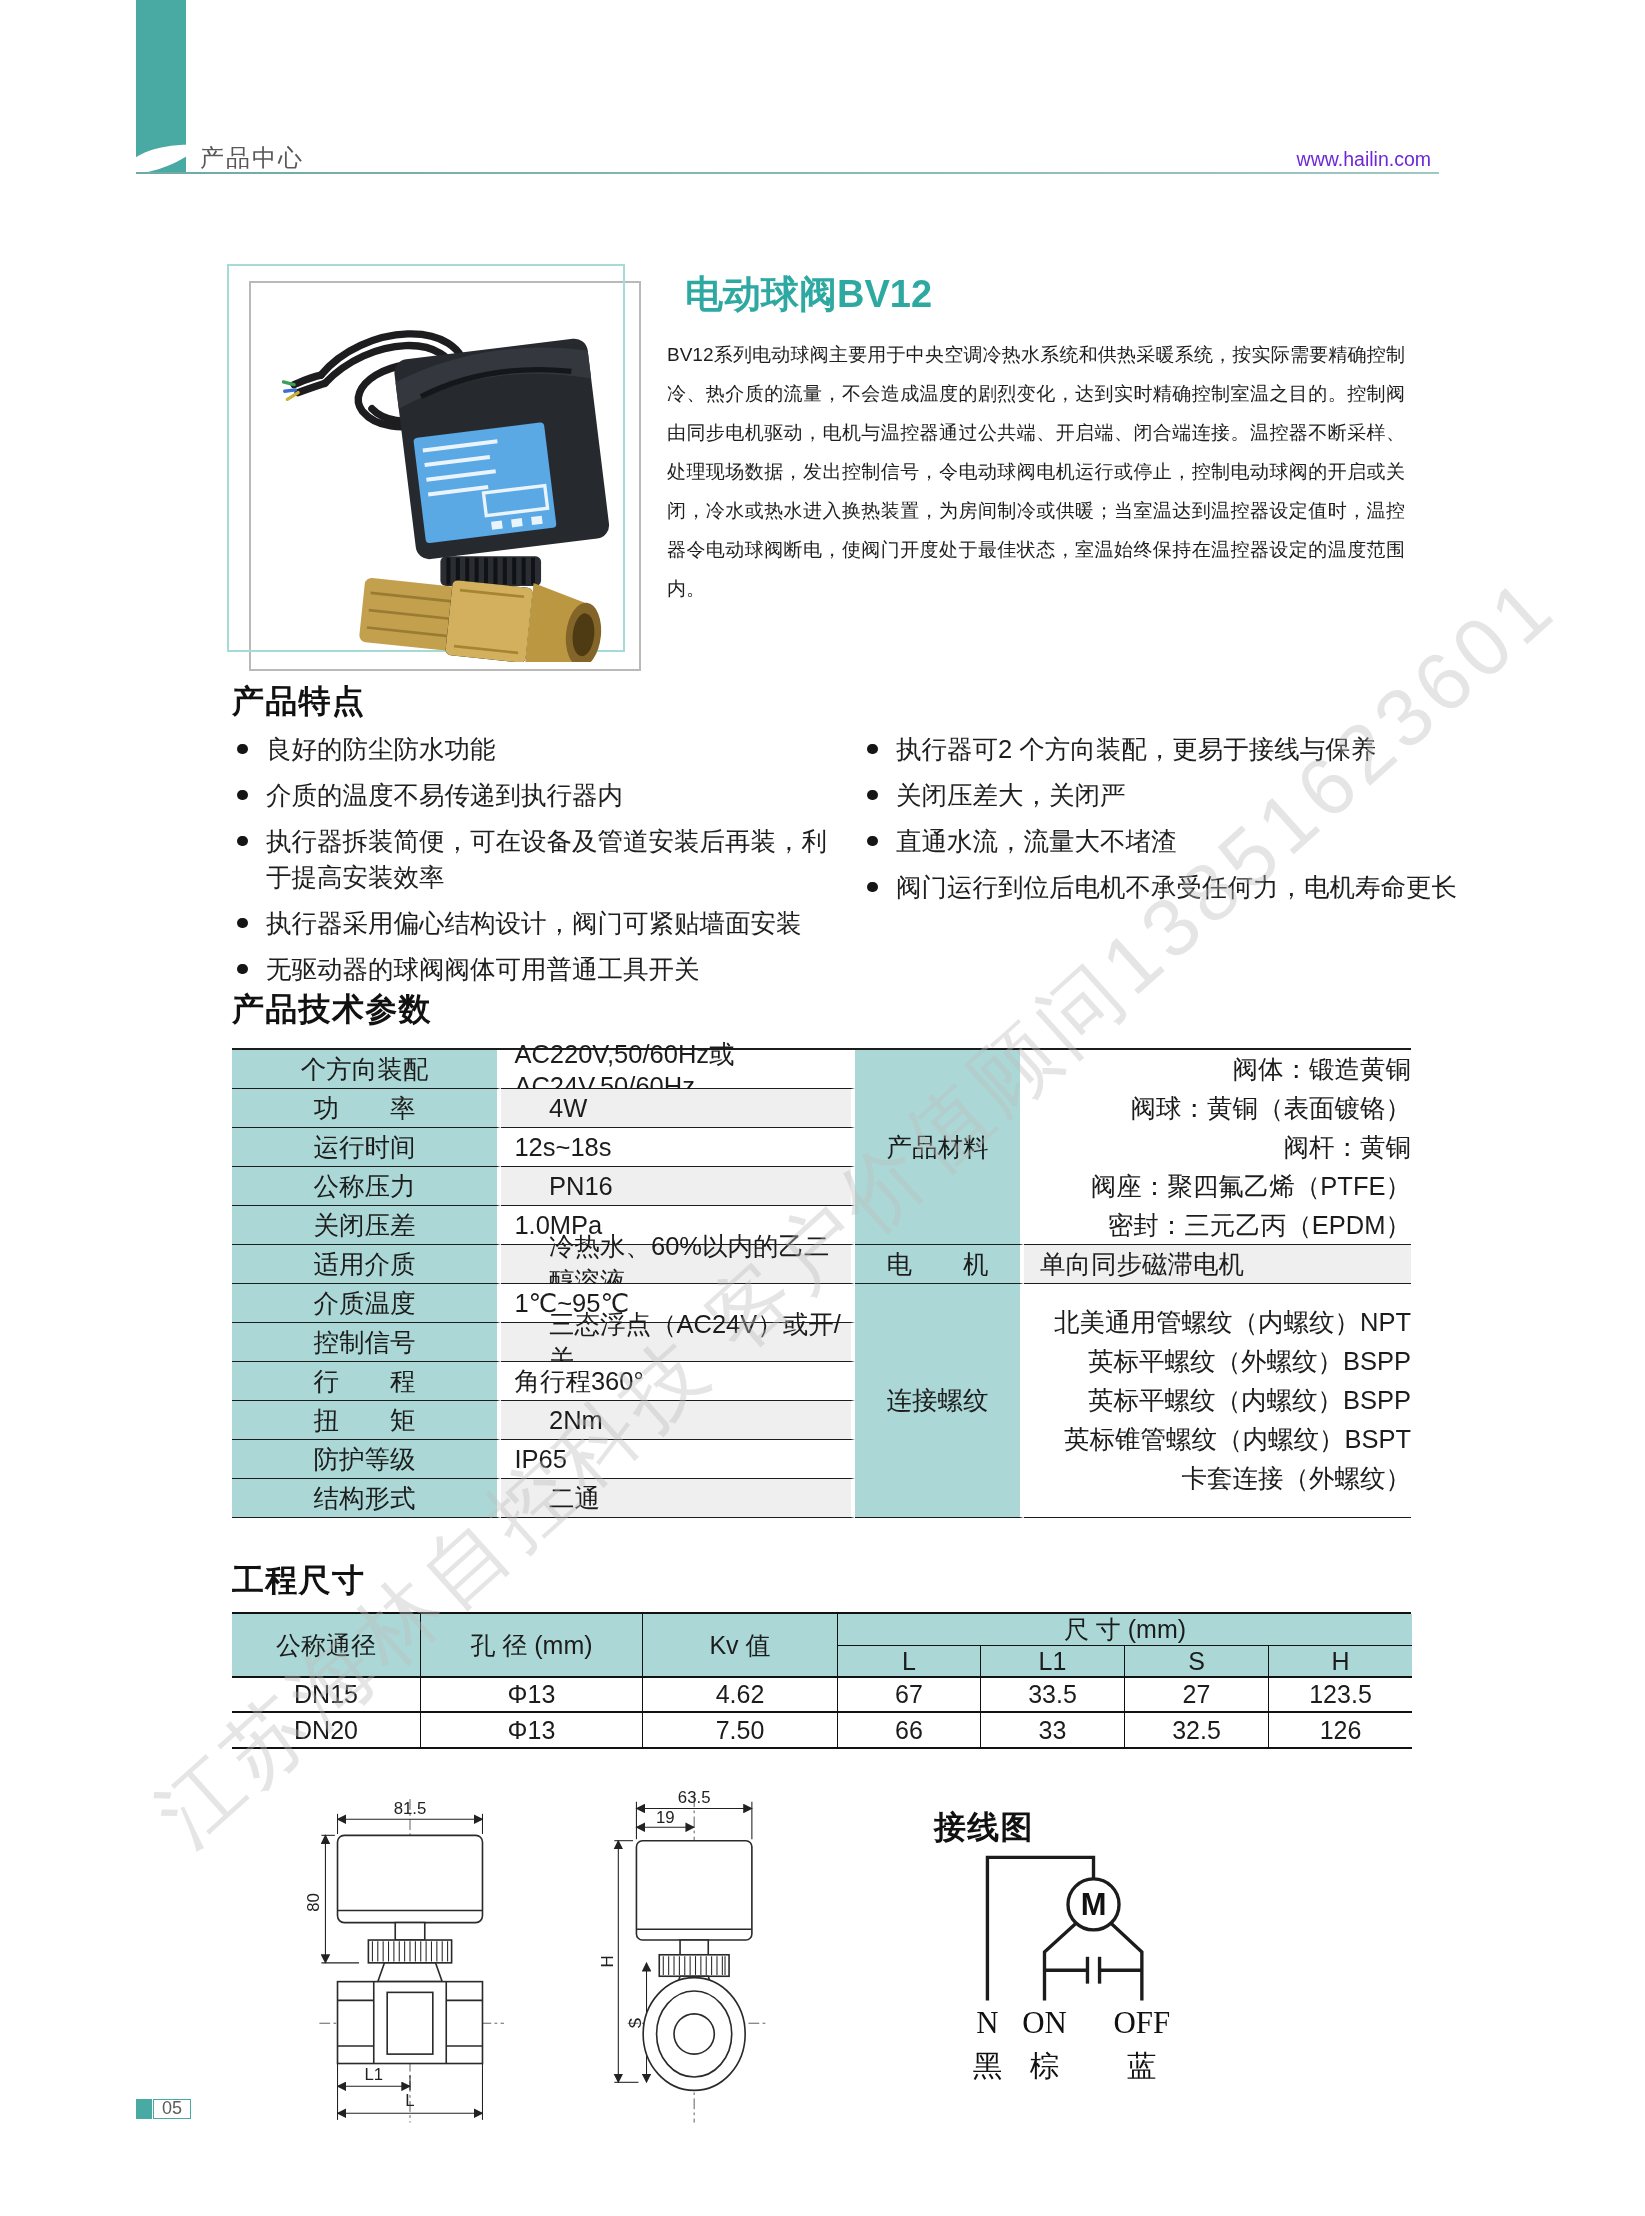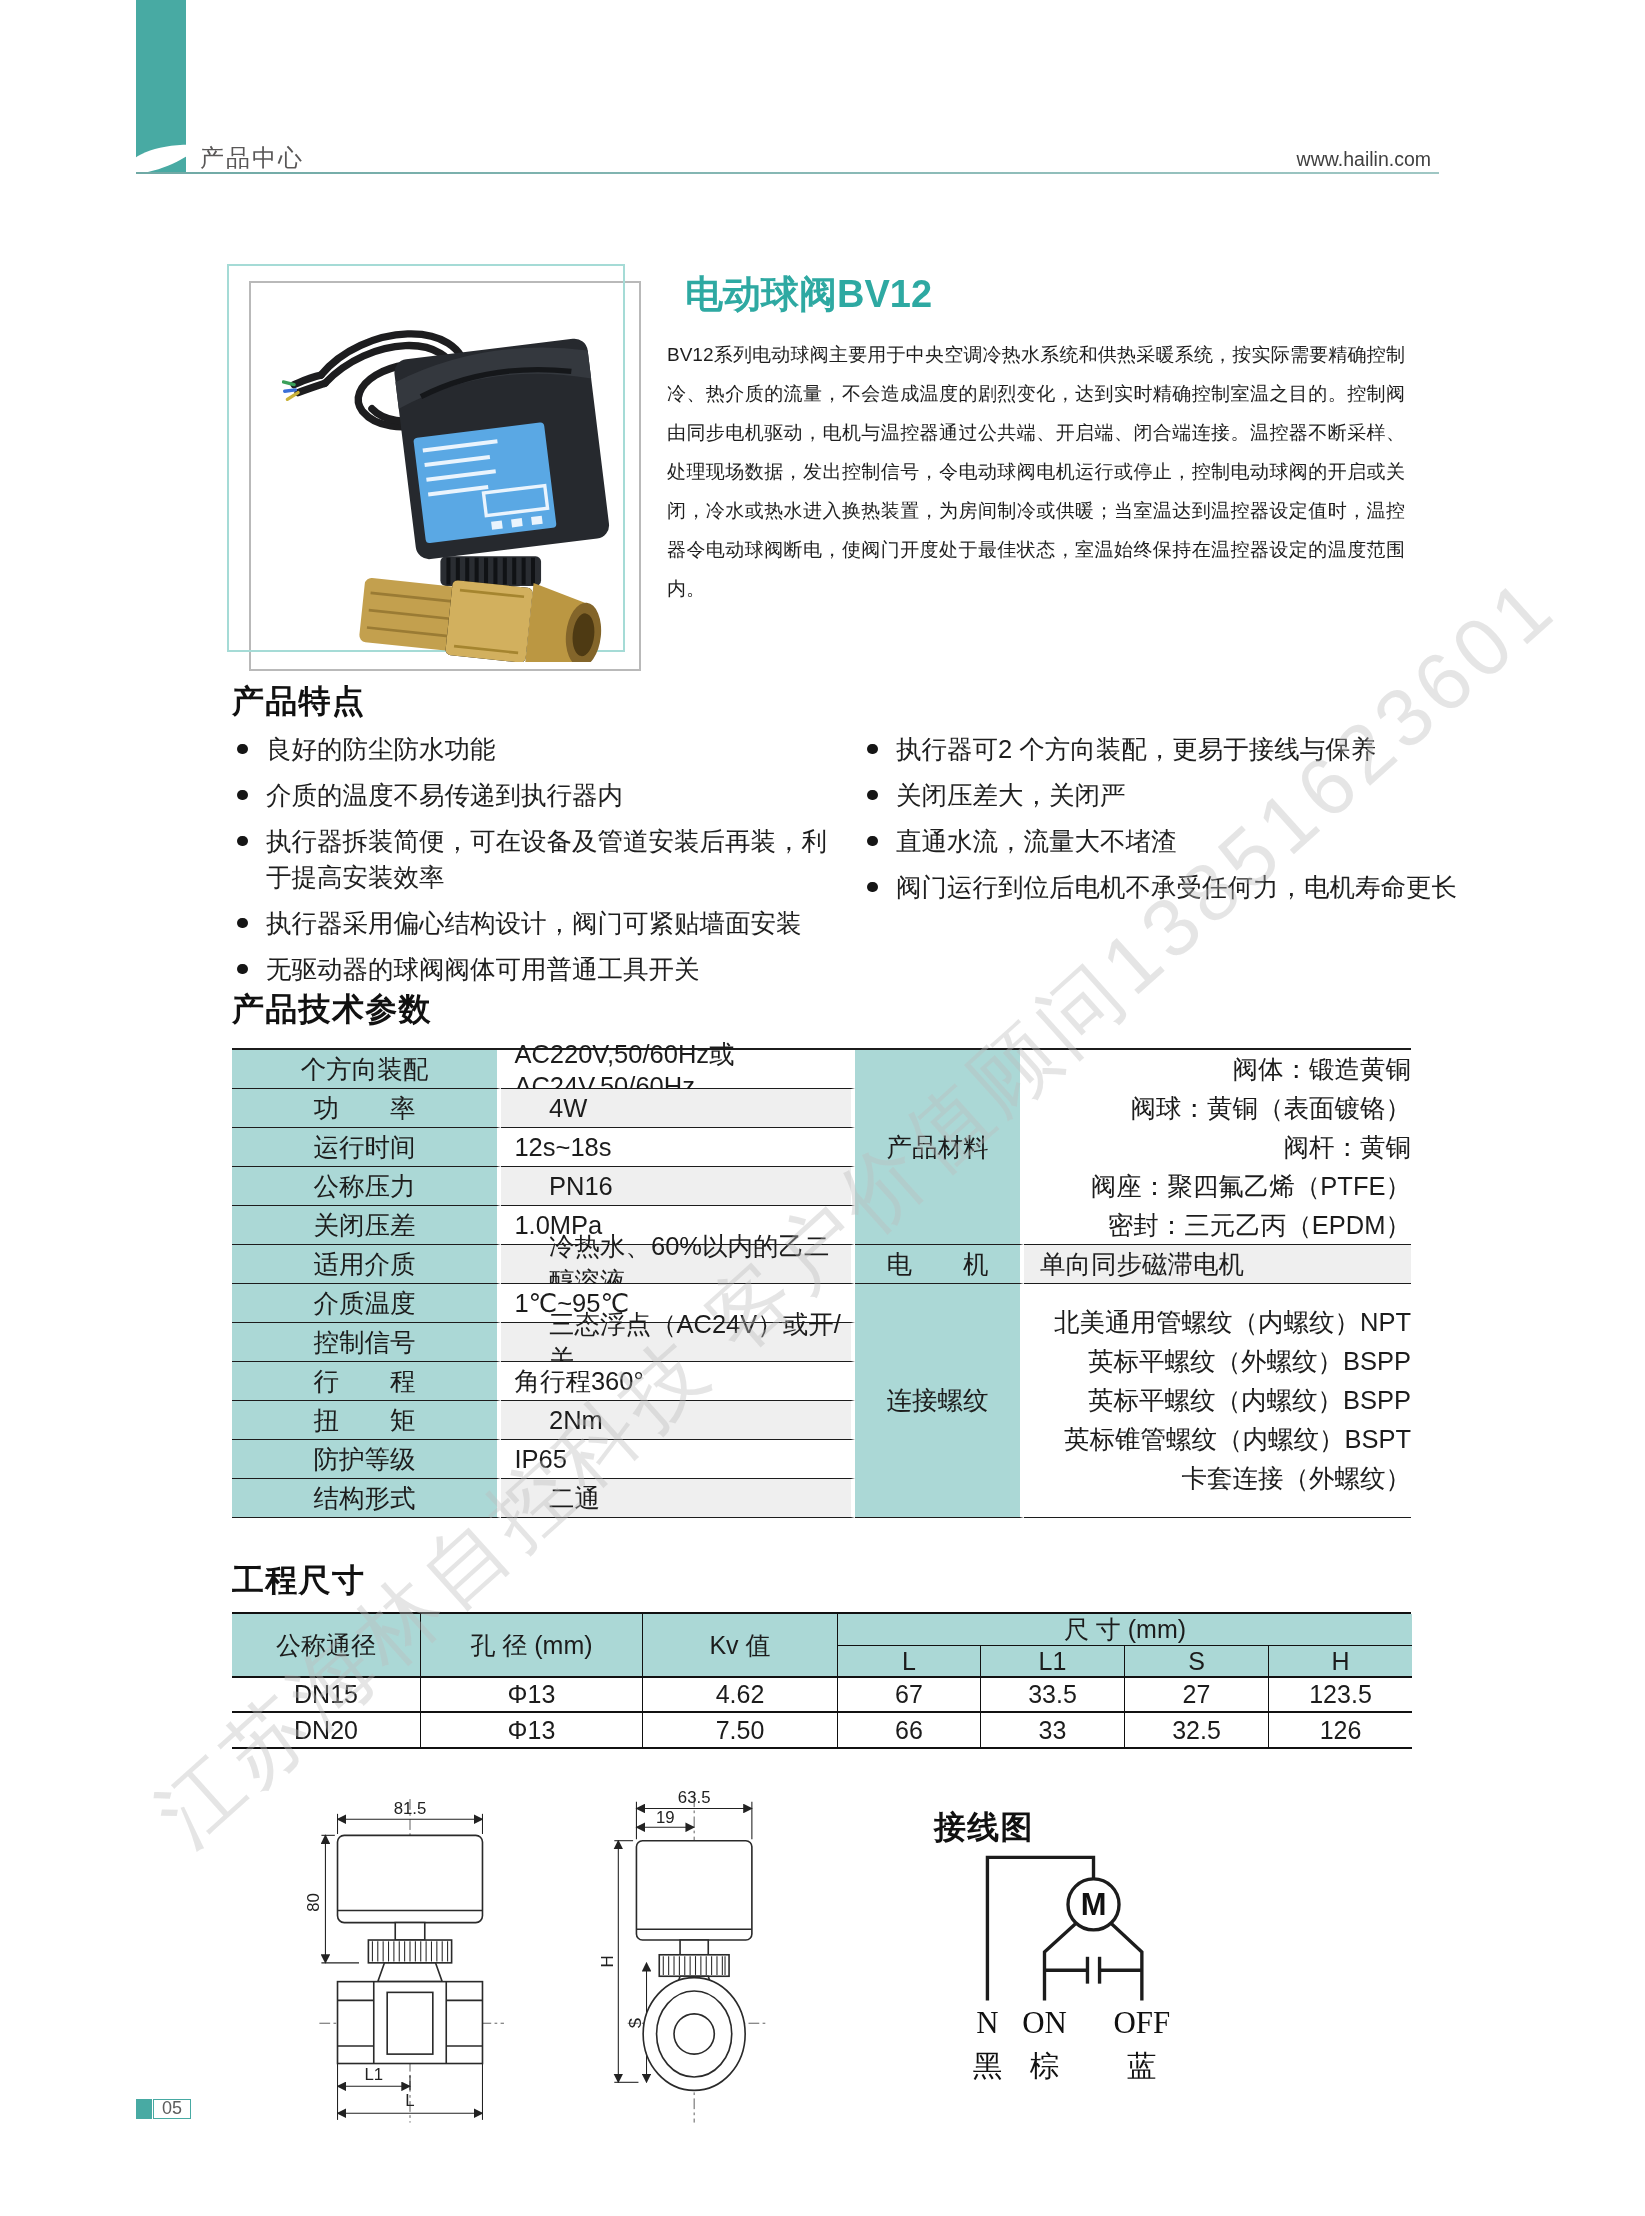--- a/index.html
+++ b/index.html
@@ -6,21 +6,21 @@
   #page{
     position:relative;width:1645px;height:2216px;background:#ffffff;
     font-family:"Liberation Sans","DejaVu Sans",sans-serif;color:#1c1c1c;overflow:hidden;
   }
   .abs{position:absolute;}
 
   
   #teal-bar{left:136px;top:0;width:50px;height:173px;background:#48aaa3;}
   #leaf{left:120px;top:141px;width:84px;height:35px;}
   #header-title{left:200px;top:142px;font-size:24px;color:#595757;letter-spacing:2px;}
-  #header-site{left:1203px;top:148px;width:228px;text-align:right;font-size:19.5px;color:#404040;}
+  #header-site{left:1203px;top:148px;width:228px;text-align:right;font-size:19.5px;color:#6d28d9;}
   #header-rule{left:136px;top:172px;width:1303px;height:2px;background:linear-gradient(90deg,#6fa9a5,#9fc7c4);}
 
   
   .imgbox-gray{left:249px;top:281px;width:388px;height:386px;border:2px solid #b9b9b9;background:#fff;}
   .imgbox-teal{left:227px;top:264px;width:394px;height:384px;border:2.7px solid #a5dbd6;background:transparent;}
   #photo{left:282px;top:289px;width:349px;height:373px;}
 
   
   #prod-title{left:685px;top:269px;font-size:38px;font-weight:bold;color:#2ea9a2;}
   #prod-desc{left:667px;top:335px;width:738px;font-size:19px;line-height:39px;text-align:justify;color:#1e1e1e;}

